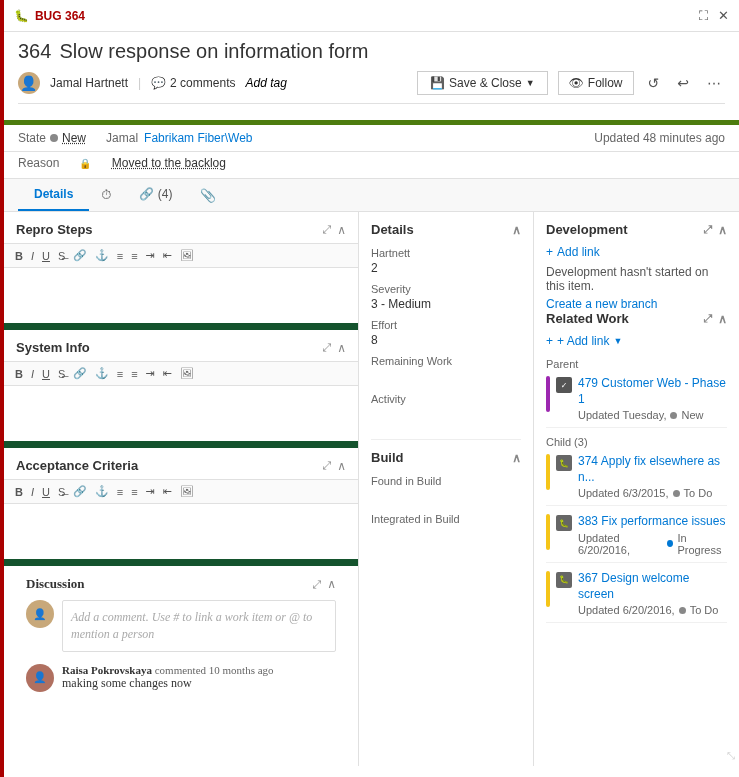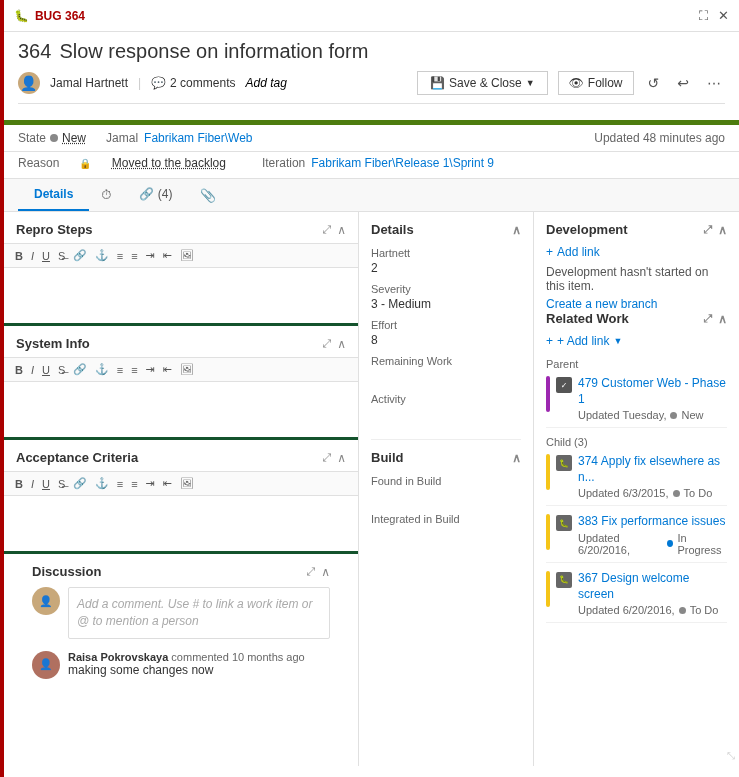--- a/index.html
+++ b/index.html
@@ -39,32 +39,32 @@
     .tab-bar { display: flex; align-items: center; border-bottom: 1px solid #e0e0e0; padding-left: 14px; background: #f8f8f8; }
     .tab { padding: 8px 16px; font-size: 12px; cursor: pointer; color: #555; border-bottom: 2px solid transparent; }
     .tab.active { color: #0078d4; border-bottom: 2px solid #0078d4; font-weight: 600; }
     .tab-icon { padding: 8px 12px; font-size: 13px; color: #555; cursor: pointer; }
 
     
     .main-content { display: flex; height: calc(777px - 32px - 60px - 56px - 38px - 37px); overflow: hidden; }
 
     
     .left-panel { width: 355px; border-right: 1px solid #e0e0e0; overflow-y: auto; padding: 0; }
-    .section { border-bottom: 3px solid #14532d; }
+    .section { border-bottom: 7px solid #14532d; }
     .section-header { display: flex; align-items: center; justify-content: space-between; padding: 10px 12px 6px 12px; }
     .section-title { font-size: 13px; font-weight: 600; color: #333; }
     .section-controls { display: flex; align-items: center; gap: 6px; }
 
     
     .rte-toolbar { display: flex; align-items: center; gap: 2px; padding: 4px 8px; border-top: 1px solid #e0e0e0; border-bottom: 1px solid #e0e0e0; background: #fafafa; flex-wrap: wrap; }
     .rte-btn { font-size: 11px; color: #555; cursor: pointer; padding: 1px 3px; background: none; border: none; font-family: inherit; }
     .rte-content { min-height: 60px; padding: 6px 10px; color: #aaa; font-size: 12px; }
 
     
-    .discussion-section { padding: 10px 28px; }
+    .discussion-section { padding: 10px 22px; font-family: Liberation Serif, serif; }
     .discussion-title-row { display: flex; align-items: center; justify-content: space-between; margin-bottom: 8px; }
     .comment-input-row { display: flex; align-items: flex-start; gap: 8px; margin-bottom: 12px; }
     .avatar-md { width: 28px; height: 28px; border-radius: 50%; background: #c8a87a; display: inline-flex; align-items: center; justify-content: center; font-size: 11px; color: #fff; flex-shrink: 0; }
     .comment-placeholder { color: #aaa; font-size: 12px; font-style: italic; line-height: 1.4; }
     .comment-entry { display: flex; align-items: flex-start; gap: 8px; }
     .comment-body { flex: 1; }
     .comment-meta { font-size: 11px; color: #666; margin-bottom: 0; }
     .comment-meta strong { color: #333; font-weight: 600; }
     .comment-text { font-size: 12px; color: #333; }
 
@@ -162,24 +162,20 @@
   <span style="flex:1; display:flex; align-items:center; gap:6px; margin-left:16px;">
     <span class="meta-label">Jamal</span>
     <span class="meta-link">Fabrikam Fiber\Web</span>
   </span>
   <span class="meta-updated">Updated 48 minutes ago</span>
 </div>
 <div style="display:flex; align-items:center; padding: 4px 14px 8px 14px; border-bottom: 1px solid #e0e0e0; gap:20px;">
   <span class="meta-label">Reason</span>
   <span class="meta-lock">🔒</span>
   <span class="meta-value" style="cursor:pointer;text-decoration:underline dotted;color:#333;">Moved to the backlog</span>
-  <span style="display:flex; align-items:center; gap:6px; margin-left:16px;">
-    <span class="meta-label">Iteration</span>
-    <span class="meta-link">Fabrikam Fiber\Release 1\Sprint 9</span>
-  </span>
 </div>
 
 <div class="tab-bar">
   <div class="tab active">Details</div>
   <div class="tab-icon">⏱</div>
   <div class="tab">
     <span>🔗</span>
     <span>(4)</span>
   </div>
   <div class="tab-icon">📎</div>

